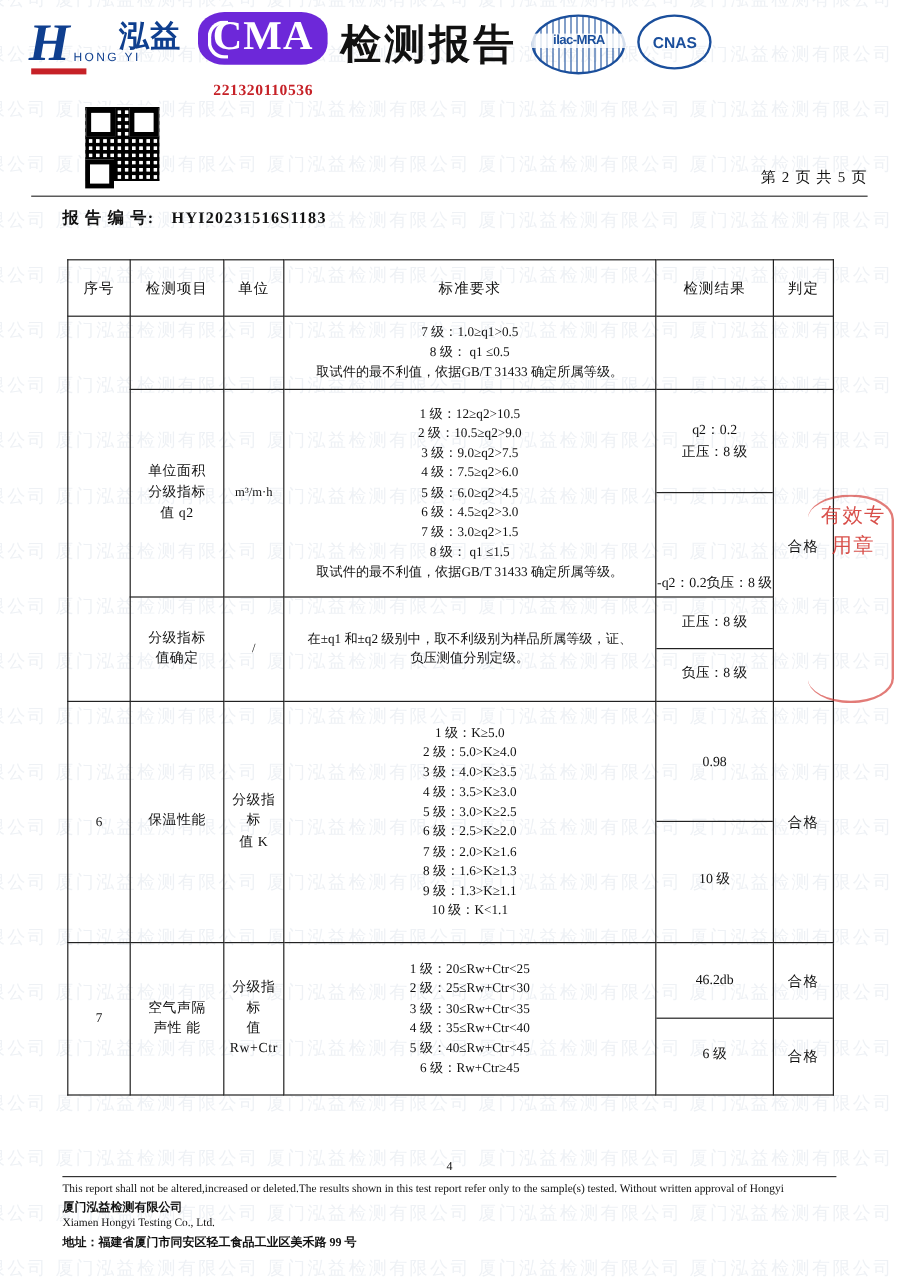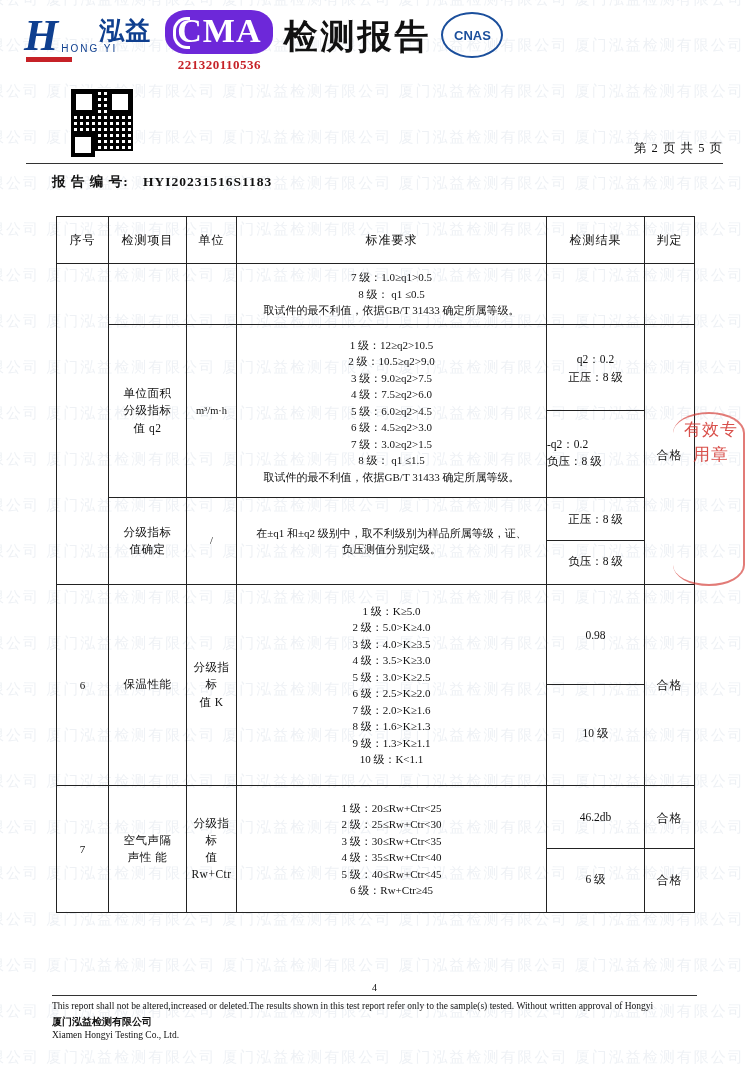--- a/index.html
+++ b/index.html
@@ -108,21 +108,21 @@
     width: 14px; height: 26px;
     border: 3px solid #fff;
     border-right: none;
     border-radius: 14px 0 0 14px;
   }
   .cma-num {
     color: #c62127;
     font-size: 13px;
     font-weight: bold;
     font-family: "Liberation Serif", serif;
-    margin-top: 3px;
+    margin-top: 13px;
     letter-spacing: 0.5px;
   }
   .report-title {
     font-size: 34px;
     font-weight: bold;
     letter-spacing: 3px;
     margin: 4px 0 0 10px;
     color: #111;
     font-family: Liberation Serif, serif;
   }
@@ -394,20 +394,24 @@
       </div>
     </div>
 
     <div class="cma-block">
       <div class="cma-badge">CMA</div>
       <div class="cma-num">221320110536</div>
     </div>
 
     <div class="report-title">检测报告</div>
 
+    <div class="ilac">
+      <div class="ilac-oval"></div>
+      <div class="ilac-label">ilac-MRA</div>
+    </div>
 
     <div class="cnas">
       <div class="cnas-mark">CNAS</div>
     </div>
   </div>
 
   <div class="qr"></div>
   <div class="qr-b"></div>
 
   <div class="page-count">第 2 页 共 5 页</div>
@@ -469,21 +473,21 @@
             <div class="spec-line">6 级：4.5≥q2&gt;3.0</div>
             <div class="spec-line">7 级：3.0≥q2&gt;1.5</div>
             <div class="spec-line">8 级： q1 ≤1.5</div>
             <div class="spec-line">取试件的最不利值，依据GB/T 31433 确定所属等级。</div>
           </td>
           <td class="result" style="padding:0">
             <div style="border-bottom:1px solid #222;height:83px;display:flex;flex-direction:column;align-items:center;justify-content:center">
               <div>q2：0.2</div>
               <div>正压：8 级</div>
             </div>
-            <div style="height:84px;display:flex;flex-direction:column;align-items:flex-start;justify-content:center">
+            <div style="height:84px;display:flex;align-items:flex-end;justify-content:center">
               <div>-q2：0.2</div>
               <div>负压：8 级</div>
             </div>
           </td>
           <td class="verdict" rowspan="2">合格</td>
         </tr>
 
         <tr>
           <td class="item">
             <div>分级指标</div>
@@ -563,15 +567,16 @@
     <div class="arcs"></div>
     <div>有效专用章</div>
   </div>
 
   <div class="footer">
     <div class="footer-pageno">4</div>
     <hr>
     <div class="en">This report shall not be altered,increased or deleted.The results shown in this test report refer only to the sample(s) tested. Without written approval of Hongyi</div>
     <div class="cn">厦门泓益检测有限公司</div>
     <div class="en">Xiamen Hongyi Testing Co., Ltd.</div>
+    <div class="cn">地址：福建省厦门市同安区轻工食品工业区美禾路 99 号</div>
   </div>
 
 </div>
 
 </body></html>

